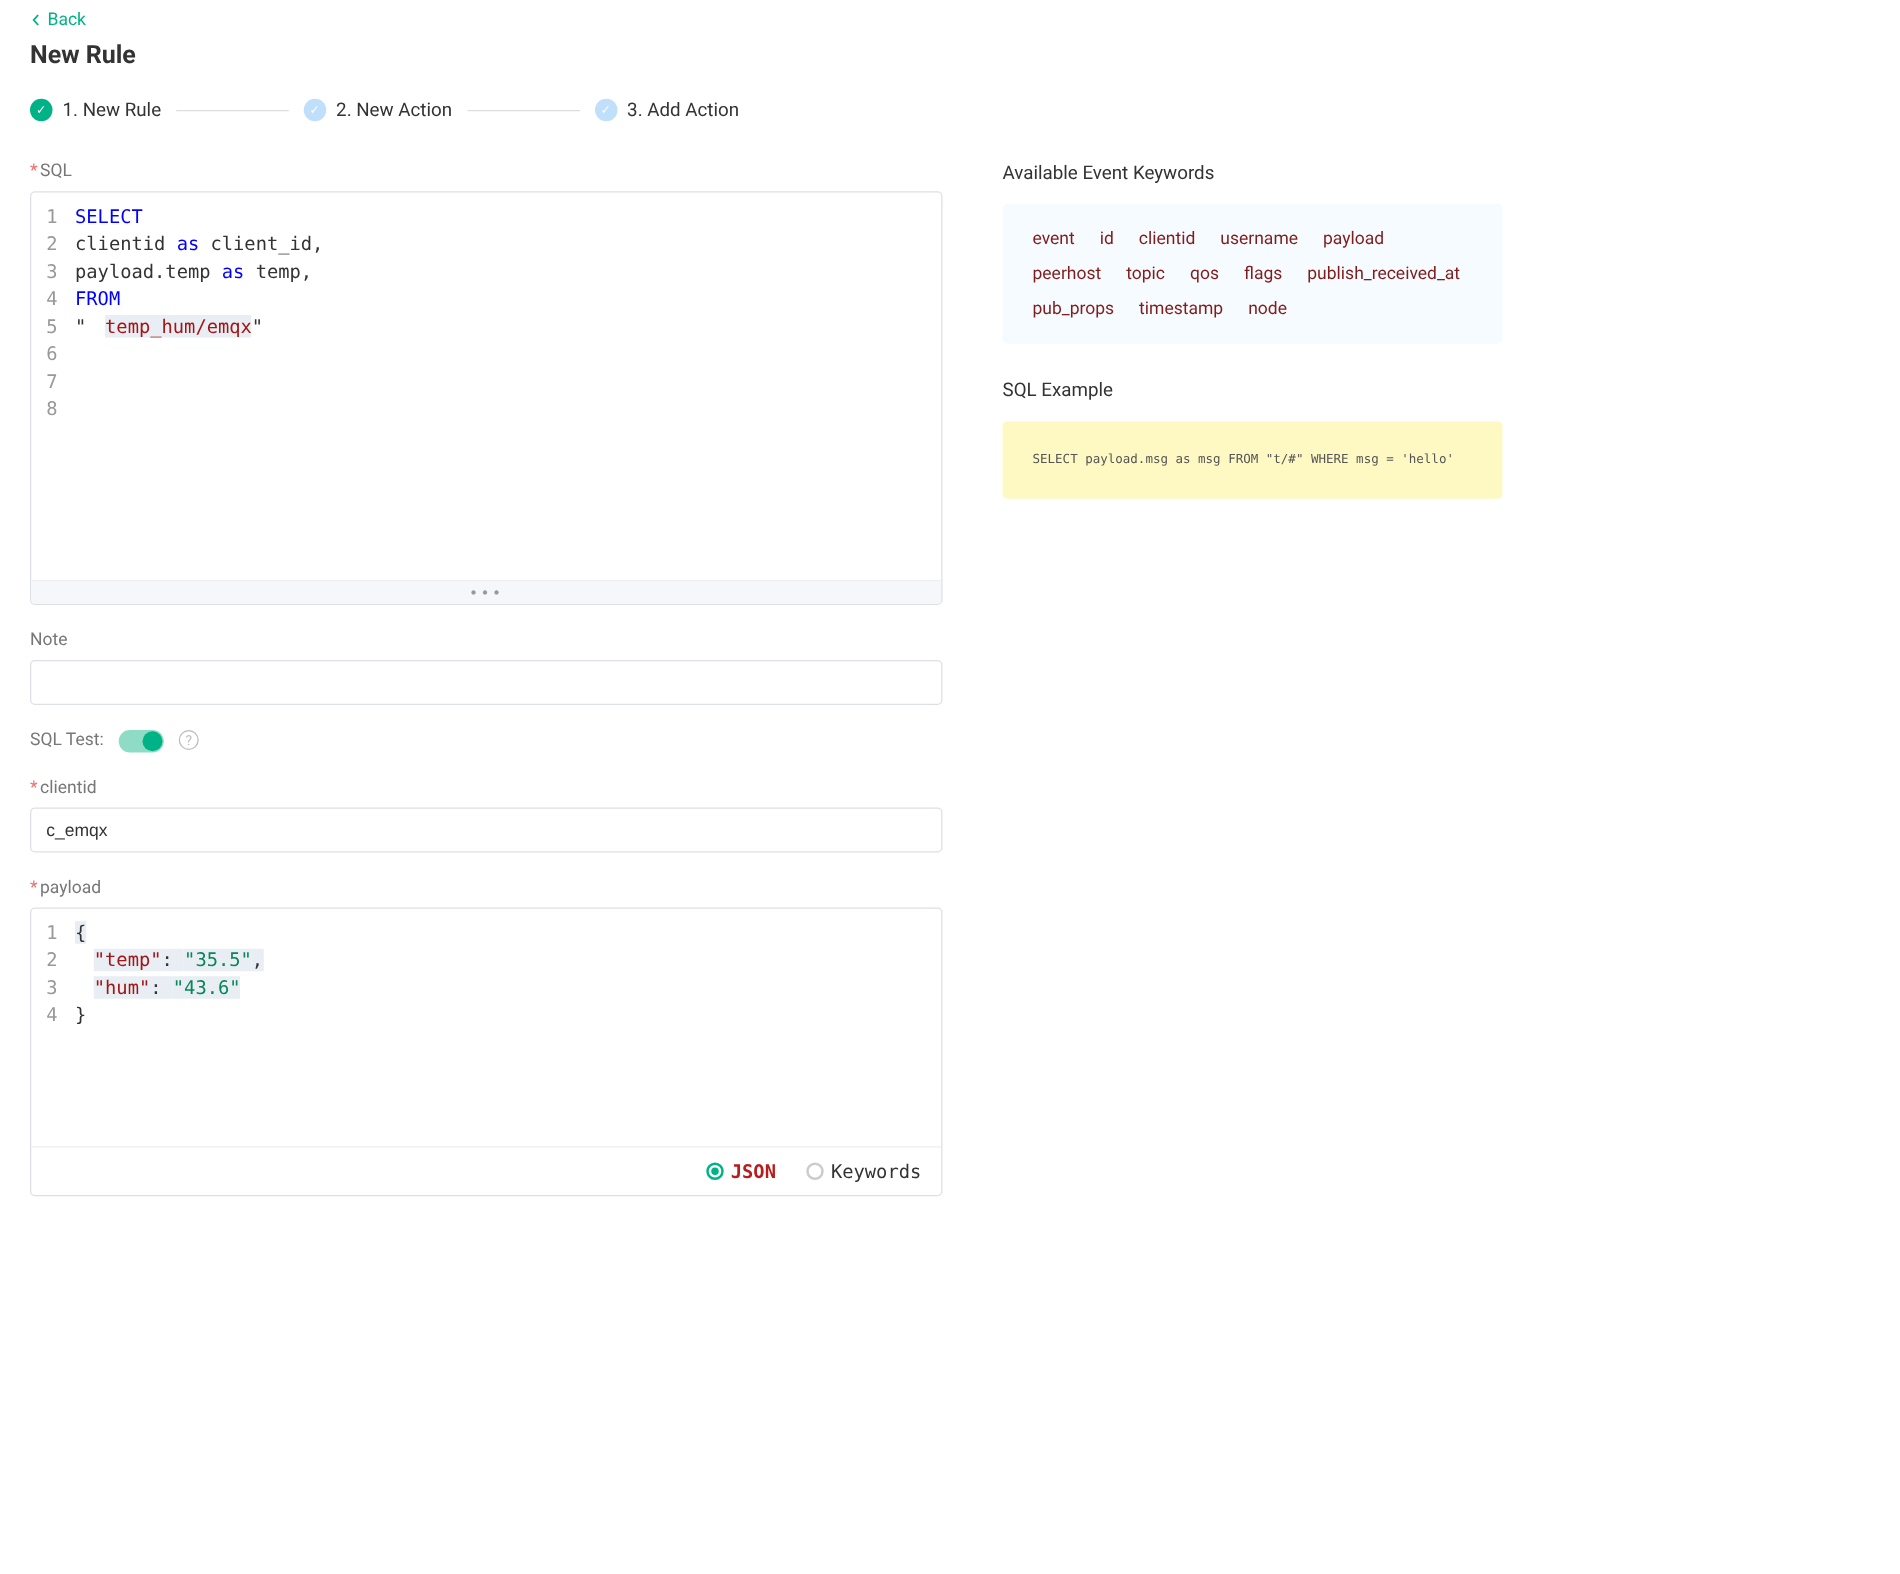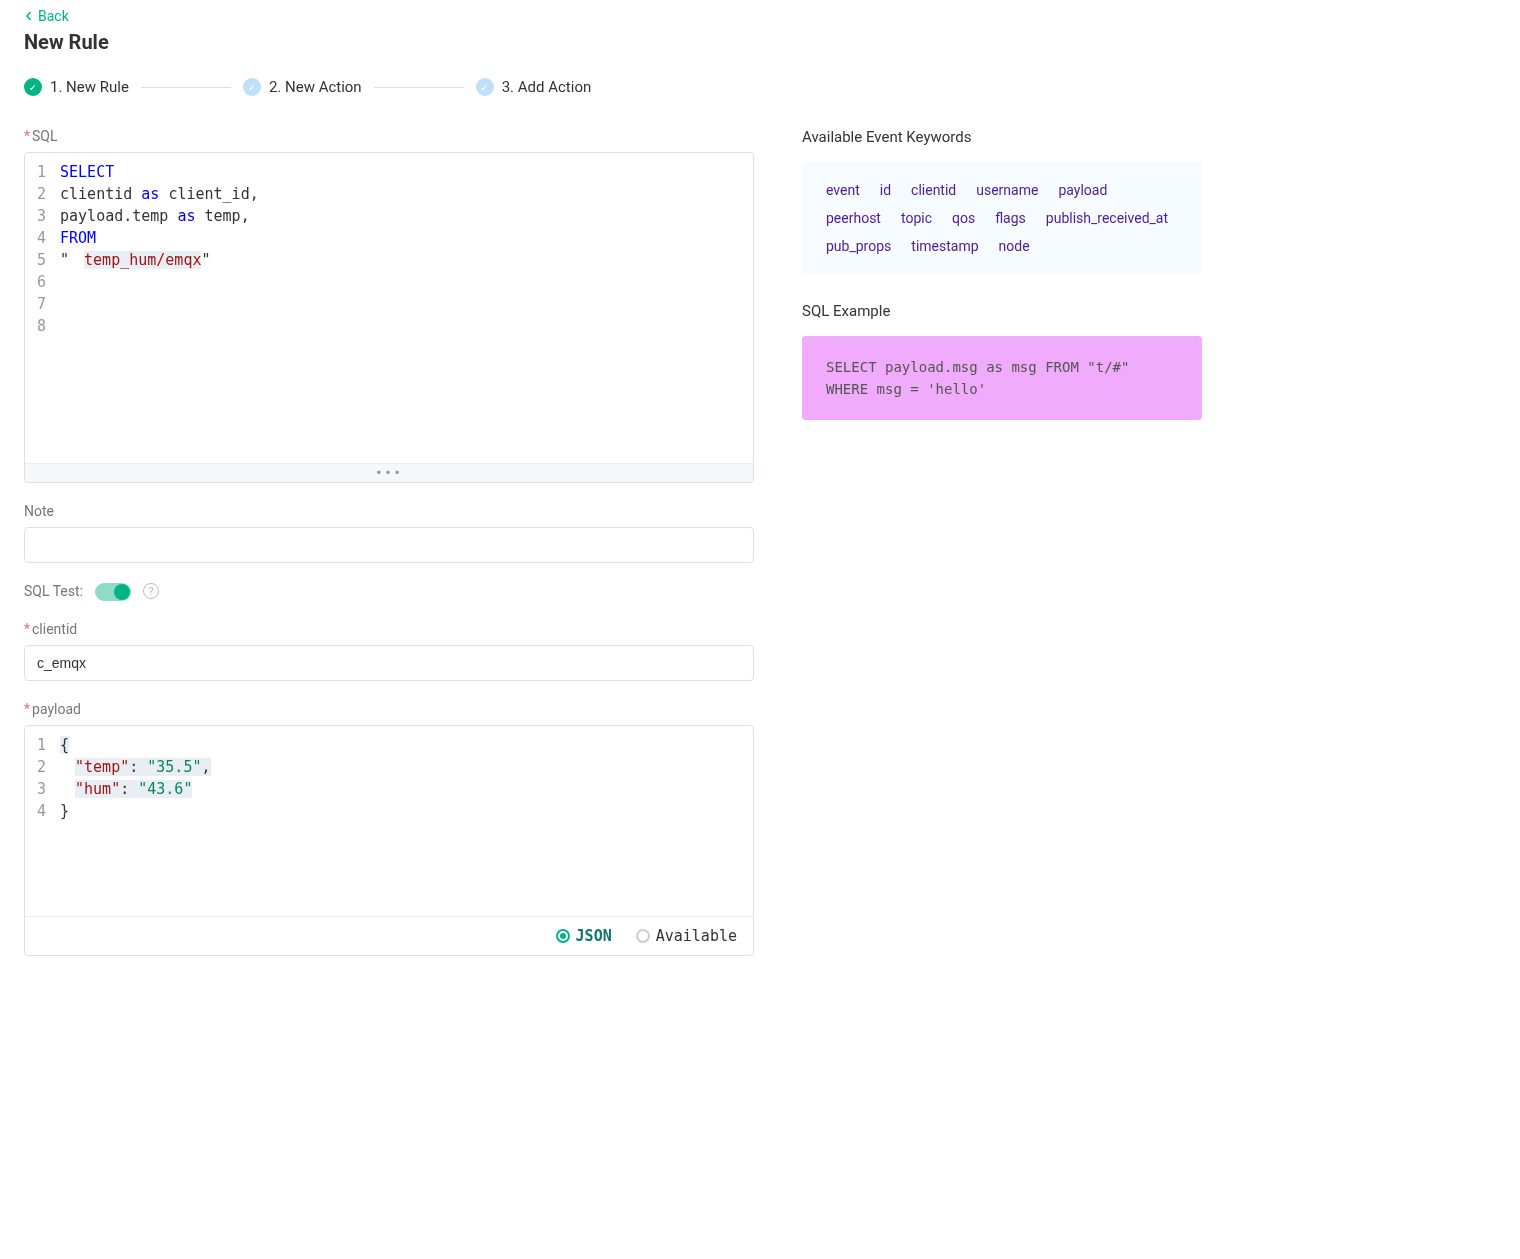--- a/index.html
+++ b/index.html
@@ -200,29 +200,29 @@
   }
   .keywords-box {
     background: #f6fbff;
     border-radius: 4px;
     padding: 20px 24px;
     display: flex;
     flex-wrap: wrap;
     gap: 12px 20px;
   }
   .keyword {
-    color: #4c1d95;
+    color: #7f1d1d;
     font-size: 14px;
   }
   .example-box {
-    background: #f0abfc;
+    background: #fef9c3;
     border-radius: 4px;
     padding: 20px 24px;
     font-family: "Menlo", "Monaco", "Consolas", monospace;
-    font-size: 14px;
+    font-size: 10px;
     color: #555;
     line-height: 22px;
     white-space: pre-wrap;
   }
   .format-toolbar {
     display: flex;
     justify-content: flex-end;
     gap: 24px;
     padding: 10px 16px;
     border-top: 1px solid #eee;
@@ -246,21 +246,21 @@
     border-color: #00b386;
   }
   .radio-circle.selected::after {
     content: "";
     width: 6px;
     height: 6px;
     background: #00b386;
     border-radius: 50%;
   }
   .radio-label.selected {
-    color: #0f766e;
+    color: #b91c1c;
     font-weight: bold;
   }
 </style>
 </head>
 <body>
 
 
 
 <div class="back-link">
   <svg viewBox="0 0 10 10" fill="none" stroke="currentColor" stroke-width="1.5">
@@ -347,21 +347,21 @@
               <div class="line"><span class="punct">}</span></div>
             </div>
         </div>
         <div class="format-toolbar" id="format-toolbar">
             <div class="radio-opt">
               <span class="radio-circle selected"></span>
               <span class="radio-label selected">JSON</span>
             </div>
             <div class="radio-opt">
               <span class="radio-circle"></span>
-              <span class="radio-label">Available</span>
+              <span class="radio-label">Keywords</span>
             </div>
           </div>
       </div>
     </div>
 
   </div>
 
   <div class="right-col">
     <div class="right-title">Available Event Keywords</div>
     <div class="keywords-box" id="keywords-box">

